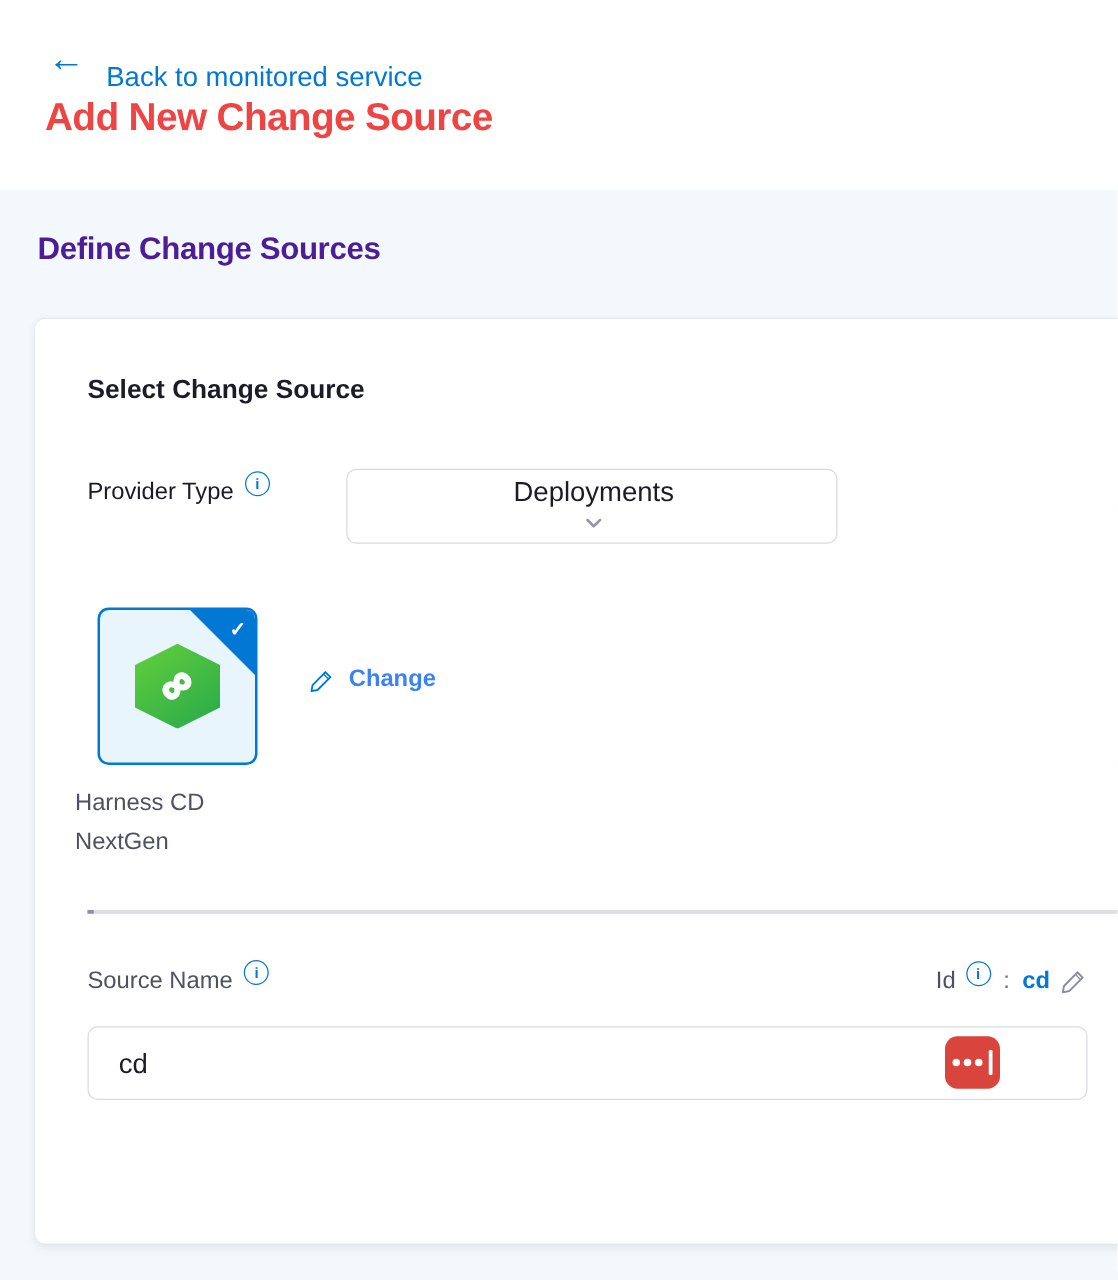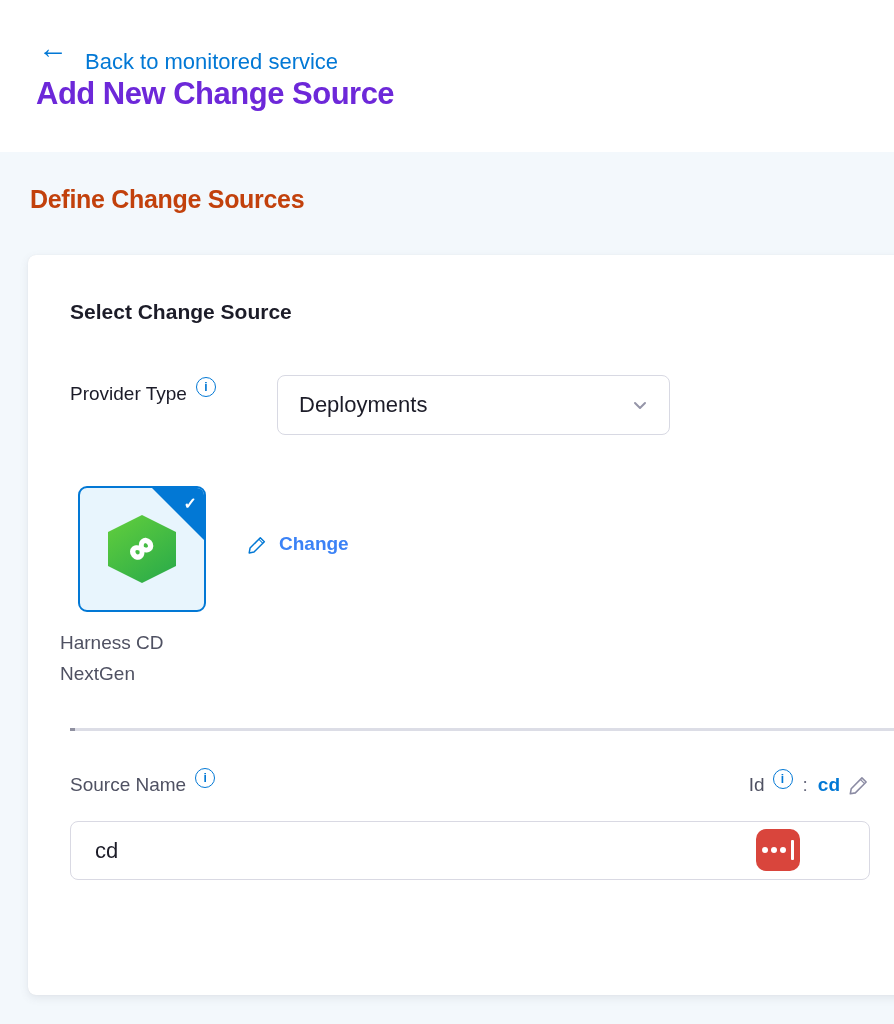--- a/index.html
+++ b/index.html
@@ -12,47 +12,47 @@
   
   .top-header{position:absolute;top:0;left:0;right:0;height:152px;background:#ffffff;}
   .back-link{
     position:absolute;top:22px;left:38px;display:flex;align-items:center;gap:17px;
     color:#0278d5;cursor:pointer;
   }
   .back-arrow{font-size:30px;font-weight:700;line-height:1;transform:translateY(-1px);}
   .back-text{font-size:22px;font-weight:500;margin-top:27px;}
   .page-title{
     position:absolute;top:76px;left:36px;font-size:31px;font-weight:700;
-    letter-spacing:-0.5px;color:#6d28d9;
+    letter-spacing:-0.5px;color:#ef4444;
   }
   
   .section-title{
     position:absolute;top:185px;left:30px;font-size:25px;font-weight:700;
-    letter-spacing:-0.3px;color:#c2410c;
+    letter-spacing:-0.3px;color:#4c1d95;
   }
   
   .card{
     position:absolute;top:255px;left:28px;right:-20px;height:740px;background:#ffffff;
     border-radius:8px;
     box-shadow:0 0 1px rgba(40,41,61,.1), 0 3px 8px rgba(96,97,112,.12);
   }
   .card-heading{position:absolute;top:45px;left:42px;font-size:21px;font-weight:700;color:#1c1c28;}
   
   .provider-label{position:absolute;top:128px;left:42px;font-size:19px;color:#1b1b28;display:flex;gap:9px;text-align:right;}
   .info-icon{
     display:inline-flex;align-items:center;justify-content:center;
     width:18px;height:18px;border:1.6px solid #0278d5;border-radius:50%;
     color:#0278d5;font-size:12px;font-weight:700;font-style:normal;
     transform:translateY(-6px);line-height:1;
   }
   .dropdown{
     position:absolute;top:120px;left:249px;width:393px;height:60px;box-sizing:border-box;
     background:#fff;border:1px solid #d8d9e3;border-radius:8px;
-    display:flex;align-items:center;justify-content:space-between;
-    padding:0 18px 0 21px;cursor:pointer;
+    display:flex;align-items:center;justify-content:center;
+    padding:0 18px 0 21px;cursor:pointer;flex-direction:column;
   }
   .dropdown-value{font-size:22px;color:#1c1c28;}
   .chevron{color:#9595a8;display:flex;}
   
   .tile{
     position:absolute;top:231px;left:50px;width:128px;height:126px;box-sizing:border-box;
     background:#e8f5fd;border:2px solid #0278d5;border-radius:9px;cursor:pointer;overflow:hidden;
   }
   .tile-corner{
     position:absolute;top:0;right:0;width:52px;height:52px;background:#0278d5;

